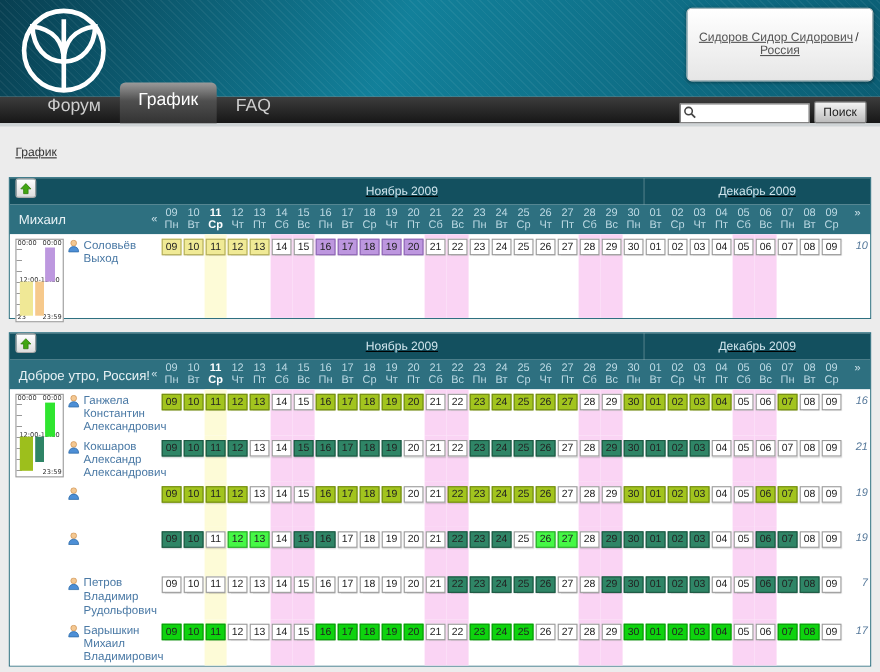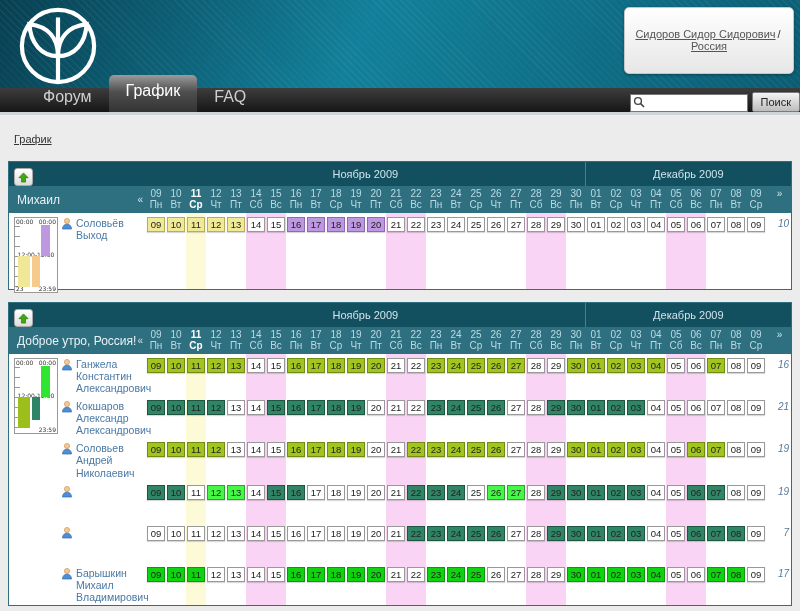--- a/index.html
+++ b/index.html
@@ -22,41 +22,41 @@
     font-size:11px; color:#555; text-align:center; padding-top:20px; }
   .userbox a { color:#555; }
   .userbox .sep { text-decoration:none; color:#333; margin:0 2px; }
 
   
   .nav { position:relative; height:27px; background:linear-gradient(#3d3d3d,#161616);
     border-bottom:3px solid #cfd4d6; display:flex; align-items:flex-end; }
   .tab { padding:6px 17px 6px; font-size:16px; color:#cfcfcf; cursor:pointer; }
   .tab.active { background:linear-gradient(#9b9b9b,#4f4f4f 45%,#333);
     border-radius:5px 5px 0 0; color:#fff; margin-top:-7px; padding-top:7px; }
-  .searchwrap { position:absolute; right:0; top:4px; display:flex; align-items:center; }
+  .searchwrap { position:absolute; right:12px; top:4px; display:flex; align-items:center; }
   .searchbox { position:relative; }
   .searchbox input { width:118px; height:18px; border:1px solid #777; font-size:11px;
     padding:0 3px 0 18px; background:#fff; }
   .searchbox svg { position:absolute; left:3px; top:3px; }
   .searchbtn { margin-left:4px; height:20px; padding:0 8px; font-size:11px; color:#222;
     background:linear-gradient(#f4f4f4,#bdbdbd); border:1px solid #7a7a7a; border-radius:2px; }
 
   
   .content { padding:8px; }
   .crumb { display:inline-block; margin:10px 0 4px 6px; font-size:11px; color:#333; }
 
   
   .sched { position:relative; width:784px; background:#fff;
     border:1px solid #2E7080; margin-top:12px; }
   .row { display:flex; }
   .r-name { width:137px; flex:none; }
   .r-day  { width:20px;  flex:none; }
   .r-total{ width:27px;  flex:none; }
 
-  .topbar { background:#13505F; height:24px; align-items:flex-end; }
+  .topbar { background:#13505F; height:24px; align-items:flex-start;text-decoration:underline; }
   .tb-left { padding-left:5px; }
   .upbtn { width:19px; height:18px; background:linear-gradient(#fff,#ddd);
     border:1px solid #aaa; border-radius:3px; display:flex; align-items:center;
     justify-content:center; cursor:pointer; }
   .monthcell { color:#cfe4ec; font-size:11px; text-align:center; line-height:24px; }
   .mdiv { border-left:1px solid rgba(255,255,255,.25); }
 
   .dayhdr { background:#2E7080; height:27px; }
   .titlecell { display:flex; align-items:center; justify-content:space-between;
     padding:0 3px 0 8px; color:#E8F2F5; font-size:12px; }
@@ -737,21 +737,20 @@
               <div class="dbox" style="background: rgb(255, 255, 255); border-color: rgb(153, 153, 153);">09</div>
             </div>
             <div class="r-total tot">21</div>
           </div>
           <div class="row brow">
             <div class="r-name namecell">
               <svg width="12" height="12" viewBox="0 0 12 12">
                 <circle cx="6" cy="3" r="2.6" fill="#F4C892" stroke="#C98D4C" stroke-width="0.6"></circle>
                 <path d="M1.5 11 C1.5 7.8 3.5 6.2 6 6.2 C8.5 6.2 10.5 7.8 10.5 11 Z" fill="#4D8FD6" stroke="#2F6CA8" stroke-width="0.7"></path>
               </svg>
-              <a class="pname">Соловьев Андрей Николаевич</a>
             </div>
             <div class="r-day bd">
               <div class="dbox" style="background: rgb(162, 196, 30); border-color: rgb(114, 139, 20);">09</div>
             </div>
             <div class="r-day bd">
               <div class="dbox" style="background: rgb(162, 196, 30); border-color: rgb(114, 139, 20);">10</div>
             </div>
             <div class="r-day bd todaycol">
               <div class="dbox" style="background: rgb(162, 196, 30); border-color: rgb(114, 139, 20);">11</div>
             </div>
@@ -942,20 +941,21 @@
               <div class="dbox" style="background: rgb(255, 255, 255); border-color: rgb(153, 153, 153);">09</div>
             </div>
             <div class="r-total tot">19</div>
           </div>
           <div class="row brow">
             <div class="r-name namecell">
               <svg width="12" height="12" viewBox="0 0 12 12">
                 <circle cx="6" cy="3" r="2.6" fill="#F4C892" stroke="#C98D4C" stroke-width="0.6"></circle>
                 <path d="M1.5 11 C1.5 7.8 3.5 6.2 6 6.2 C8.5 6.2 10.5 7.8 10.5 11 Z" fill="#4D8FD6" stroke="#2F6CA8" stroke-width="0.7"></path>
               </svg>
+              <a class="pname">Петров Владимир Рудольфович</a>
             </div>
             <div class="r-day bd">
               <div class="dbox" style="background: rgb(255, 255, 255); border-color: rgb(153, 153, 153);">09</div>
             </div>
             <div class="r-day bd">
               <div class="dbox" style="background: rgb(255, 255, 255); border-color: rgb(153, 153, 153);">10</div>
             </div>
             <div class="r-day bd todaycol">
               <div class="dbox" style="background: rgb(255, 255, 255); border-color: rgb(153, 153, 153);">11</div>
             </div>

